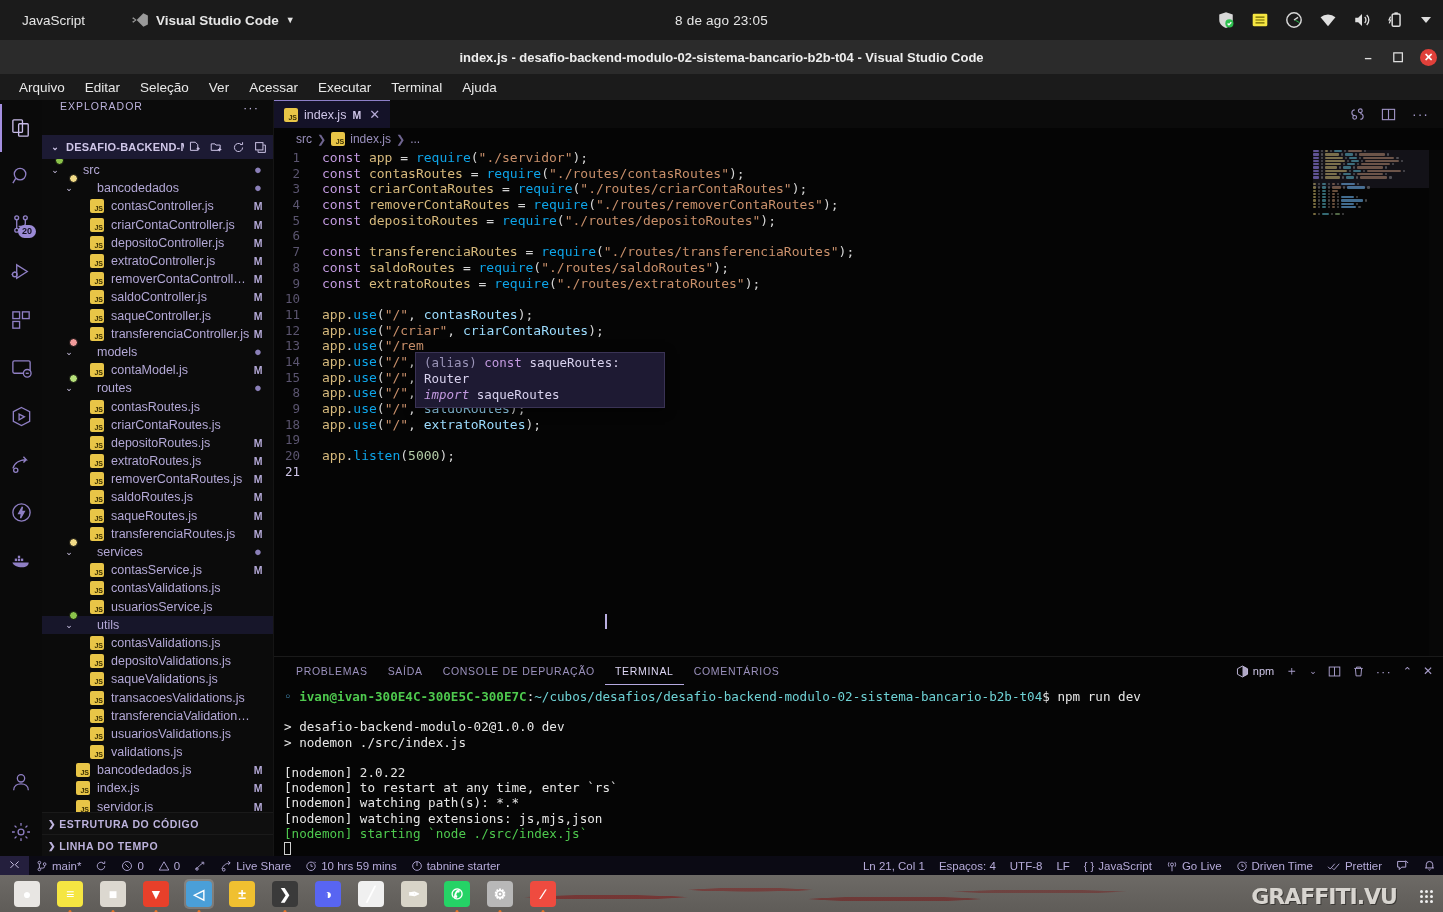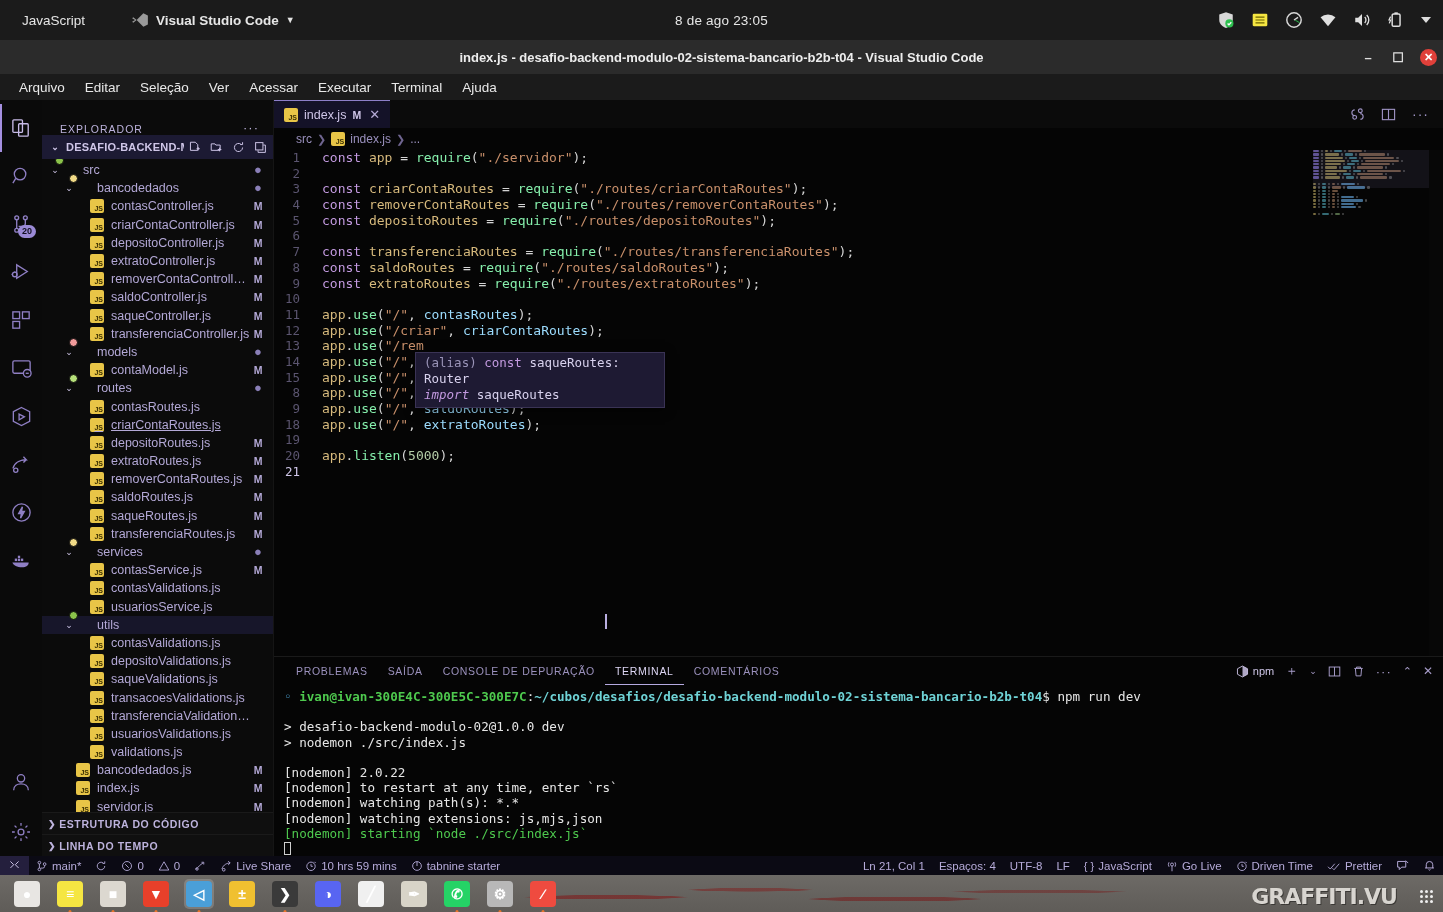--- a/index.html
+++ b/index.html
@@ -74,21 +74,21 @@
     font-size: 9px; font-weight: bold; border-radius: 9px; padding: 1px 4px; line-height: 11px;
   }
   .ab-bottom { margin-top: auto; padding-bottom: 4px; }
 
   
   .sidebar {
     width: 232px; background: #0b0b0b; display: flex; flex-direction: column; flex-shrink: 0;
     border-right: 1px solid #151515;
   }
   .sb-head {
-    height: 35px; display: flex; align-items: flex-end; justify-content: space-between;
+    height: 35px; display: flex; align-items: flex-start; justify-content: space-between;
     padding: 0 14px 0 18px; font-size: 10.5px; letter-spacing: 1px; color: #bdb3dd;
     text-transform: uppercase;
   }
   .sb-head .dots { letter-spacing: 1px; font-size: 13px; color: #bdb3dd; }
   .sb-root {
     height: 24px; background: #1c1a33; display: flex; align-items: center; gap: 4px;
     padding: 0 6px 0 6px; font-size: 11px; font-weight: bold; color: #cfc6e8;
   }
   .sb-root .rname { flex: 1; overflow: hidden; white-space: nowrap; letter-spacing: .2px; }
   .sb-root .acts { display: flex; gap: 9px; color: #cfc6e8; align-items: center; }
@@ -152,21 +152,21 @@
   }
   .cline { display: flex; height: 15.7px; white-space: pre; }
   .lnum {
     width: 42px; text-align: right; padding-right: 16px; color: #5b5570; flex-shrink: 0;
     font-size: 12.5px;
   }
   .cline.cur .lnum { color: #cfc6e8; }
   .ctext { padding-left: 6px; }
   .kw { color: #c39ae0; }
   .vr { color: #d7ba7d; }
-  .fn { color: #86efac; }
+  .fn { color: #0ea5e9; }
   .str { color: #c9906b; }
   .pn { color: #d4d4d4; }
   .num { color: #b5cea8; }
   .prop { color: #9cdcfe; }
   .op { color: #d4d4d4; }
   .cursor-bar {
     position: absolute; width: 1.6px; height: 15px; background: #b9aee0;
   }
   .hover-tip {
     position: absolute; background: #1e1a33; border: 1px solid #3a3355;
@@ -192,21 +192,21 @@
     color: #9b91bd; text-transform: uppercase; border-bottom: 1px solid transparent;
   }
   .ptab.active { color: #ded7f5; border-bottom: 1px solid #b5a9e0; }
   .panel-acts { margin-left: auto; display: flex; align-items: center; gap: 11px; padding-right: 10px; color: #a79cc9; font-size: 13px;}
   .npm-chip { display: flex; align-items: center; gap: 4px; font-size: 11px; color: #cfc6e8; text-transform: none; letter-spacing: 0; }
   .term {
     flex: 1; font-family: "DejaVu Sans Mono", monospace; font-size: 12.6px; line-height: 15.2px;
     padding: 4px 0 0 10px; color: #d6d6d6; overflow: hidden; white-space: pre;
   }
   .t-user { color: #4ec94e; font-weight: bold; }
-  .t-path { color: #6fd3d6; font-weight: bold; }
+  .t-path { color: #6fd3d6; font-weight: normal; }
   .t-white { color: #e6e6e6; }
   .t-green { color: #4ec94e; }
   .t-prompt-mark { color: #4ea5d6; }
   .tcursor { display: inline-block; width: 7px; height: 13px; border: 1px solid #cfcfcf; vertical-align: -2px;}
 
   
   .statusbar {
     height: 19px; background: #0b0a14; display: flex; align-items: center;
     font-size: 11.5px; color: #b6abd9; gap: 0;
   }
@@ -526,21 +526,21 @@
               <span class="dot">●</span>
             </div>
             <div class="trow" style="padding-left: 34px;">
               <span class="chev"></span>
               <span class="ic">
                 <span class="jsico">JS</span>
               </span>
               <span class="lbl">contasRoutes.js</span>
               <span class="badge"></span>
             </div>
-            <div class="trow" style="padding-left: 34px; text-decoration: underline;">
+            <div class="trow" style="padding-left: 34px;">
               <span class="chev"></span>
               <span class="ic">
                 <span class="jsico">JS</span>
               </span>
               <span class="lbl">criarContaRoutes.js</span>
               <span class="badge"></span>
             </div>
             <div class="trow" style="padding-left: 34px;">
               <span class="chev"></span>
               <span class="ic">
@@ -744,21 +744,21 @@
           <span class="bc-sep">❯</span>
           <span class="jsico">JS</span>
           <span>index.js</span>
           <span class="bc-sep">❯</span>
           <span>...</span>
         </div>
 
         <div class="code-wrap">
           <div class="code" id="code">
               <div class="cline"><span class="lnum">1</span><span class="ctext"><span class="kw">const</span><span class="op"> </span><span class="vr">app</span><span class="op"> = </span><span class="fn">require</span><span class="pn">(</span><span class="str">"./servidor"</span><span class="pn">);</span></span></div>
-              <div class="cline"><span class="lnum">2</span></div>
+              <div class="cline"><span class="lnum">2</span><span class="ctext"><span class="kw">const</span><span class="op"> </span><span class="vr">contasRoutes</span><span class="op"> = </span><span class="fn">require</span><span class="pn">(</span><span class="str">"./routes/contasRoutes"</span><span class="pn">);</span></span></div>
               <div class="cline"><span class="lnum">3</span><span class="ctext"><span class="kw">const</span><span class="op"> </span><span class="vr">criarContaRoutes</span><span class="op"> = </span><span class="fn">require</span><span class="pn">(</span><span class="str">"./routes/criarContaRoutes"</span><span class="pn">);</span></span></div>
               <div class="cline"><span class="lnum">4</span><span class="ctext"><span class="kw">const</span><span class="op"> </span><span class="vr">removerContaRoutes</span><span class="op"> = </span><span class="fn">require</span><span class="pn">(</span><span class="str">"./routes/removerContaRoutes"</span><span class="pn">);</span></span></div>
               <div class="cline"><span class="lnum">5</span><span class="ctext"><span class="kw">const</span><span class="op"> </span><span class="vr">depositoRoutes</span><span class="op"> = </span><span class="fn">require</span><span class="pn">(</span><span class="str">"./routes/depositoRoutes"</span><span class="pn">);</span></span></div>
               <div class="cline"><span class="lnum">6</span></div>
               <div class="cline"><span class="lnum">7</span><span class="ctext"><span class="kw">const</span><span class="op"> </span><span class="vr">transferenciaRoutes</span><span class="op"> = </span><span class="fn">require</span><span class="pn">(</span><span class="str">"./routes/transferenciaRoutes"</span><span class="pn">);</span></span></div>
               <div class="cline"><span class="lnum">8</span><span class="ctext"><span class="kw">const</span><span class="op"> </span><span class="vr">saldoRoutes</span><span class="op"> = </span><span class="fn">require</span><span class="pn">(</span><span class="str">"./routes/saldoRoutes"</span><span class="pn">);</span></span></div>
               <div class="cline"><span class="lnum">9</span><span class="ctext"><span class="kw">const</span><span class="op"> </span><span class="vr">extratoRoutes</span><span class="op"> = </span><span class="fn">require</span><span class="pn">(</span><span class="str">"./routes/extratoRoutes"</span><span class="pn">);</span></span></div>
               <div class="cline"><span class="lnum">10</span><span class="ctext"></span></div>
               <div class="cline"><span class="lnum">11</span><span class="ctext"><span class="vr">app</span><span class="pn">.</span><span class="fn">use</span><span class="pn">(</span><span class="str">"/"</span><span class="pn">, </span><span class="prop">contasRoutes</span><span class="pn">);</span></span></div>
               <div class="cline"><span class="lnum">12</span><span class="ctext"><span class="vr">app</span><span class="pn">.</span><span class="fn">use</span><span class="pn">(</span><span class="str">"/criar"</span><span class="pn">, </span><span class="prop">criarContaRoutes</span><span class="pn">);</span></span></div>

